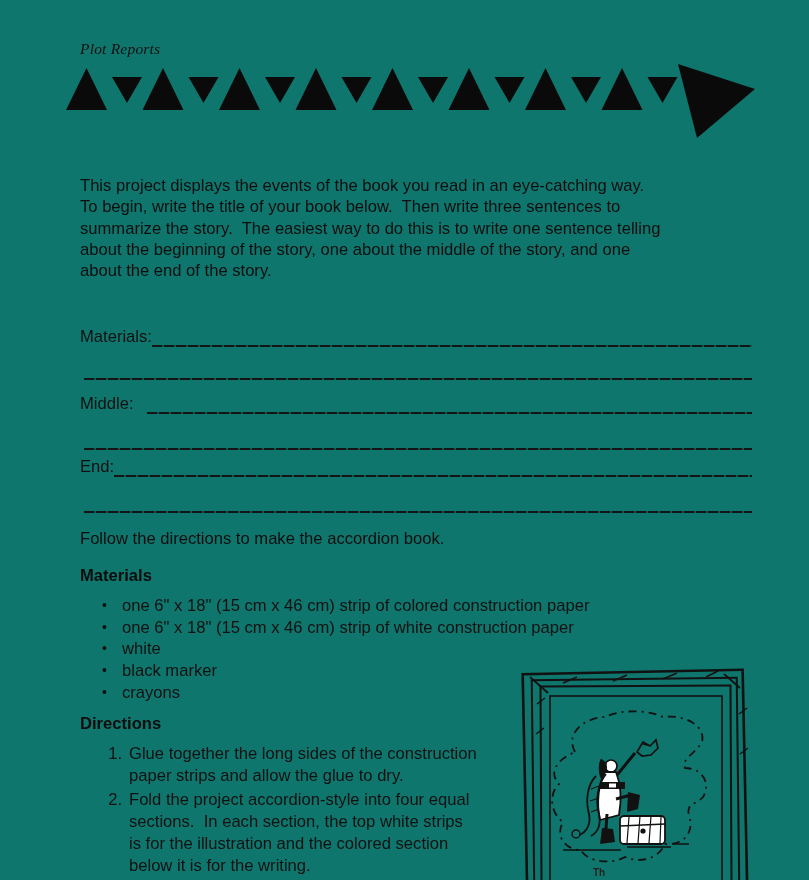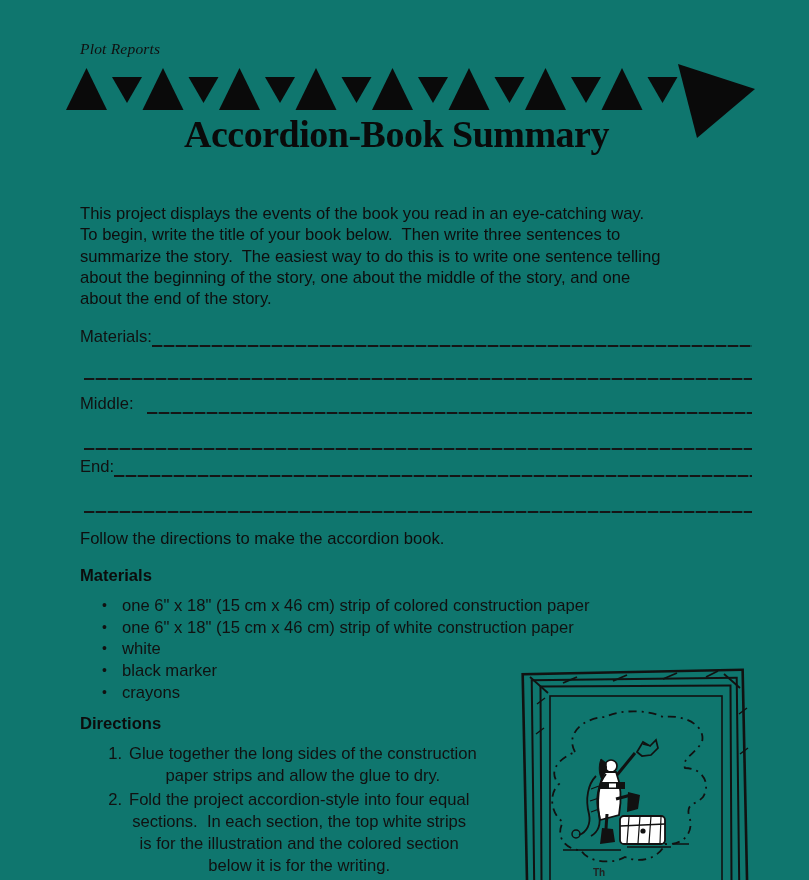--- a/index.html
+++ b/index.html
@@ -13,21 +13,21 @@
     left:80px;top:40px;font:italic 15.5px "Liberation Serif","DejaVu Serif",serif;
     color:#101010;letter-spacing:.2px;
   }
   #tri-border{left:60px;top:60px;width:700px;height:85px;}
   #page-title{
     left:0;top:112px;width:100%;text-align:center;padding-right:16px;box-sizing:border-box;
     font-family:"Liberation Serif","DejaVu Serif",serif;font-weight:bold;
     font-size:38px;letter-spacing:-.5px;color:#0a0a0a;
   }
   .body-text{font-size:16.6px;line-height:21.3px;color:#0e0e0e;}
-  #intro{left:80px;top:175px;width:678px;white-space:pre-wrap;margin-top:28px;}
+  #intro{left:80px;top:175px;width:678px;white-space:pre-wrap;}
   .field-row{left:80px;width:672px;height:20px;display:flex;}
   .field-label{font-size:16.6px;line-height:20px;white-space:pre;}
   .field-line{
     flex:1;align-self:flex-end;height:2px;
     background:repeating-linear-gradient(90deg,#151515 0px,#151515 10.5px,rgba(0,0,0,.28) 10.5px,rgba(0,0,0,.28) 12px);
   }
   .cont-line{
     left:84px;width:668px;height:2px;
     background:repeating-linear-gradient(90deg,#151515 0px,#151515 10.5px,rgba(0,0,0,.28) 10.5px,rgba(0,0,0,.28) 12px);
   }
@@ -40,21 +40,21 @@
   #follow-text{left:80px;top:528px;width:600px;}
   .section-heading{font-size:16.6px;font-weight:bold;color:#0c0c0c;}
   #materials-heading{left:80px;top:566px;}
   #materials-list{left:80px;top:595px;width:560px;}
   .bullet-item{display:flex;line-height:21.7px;font-size:16.6px;}
   .bullet-glyph{width:20px;padding-left:22px;flex:none;font-size:14px;line-height:21.7px;}
   #directions-heading{left:80px;top:714px;}
   #directions-list{left:80px;top:743px;width:440px;}
   .dir-item{display:flex;font-size:16.6px;line-height:21.7px;}
   .dir-num{width:24px;padding-left:18px;flex:none;text-align:right;margin-right:7px;}
-  .dir-text{white-space:pre-wrap;text-align:center;}
+  .dir-text{white-space:pre-wrap;}
   #dir-item-2{margin-top:3px;}
   #book-illustration{left:503px;top:664px;width:252px;height:216px;}
 </style>
 </head>
 <body>
 
 <div id="page">
 
   <div id="plot-reports" class="abs">Plot Reports</div>
 
@@ -73,21 +73,20 @@
       <polygon points="388.5,50 409,8 429.5,50"></polygon>
         <polygon points="434.5,17 464.5,17 449.5,43"></polygon>
       <polygon points="465,50 485.5,8 506,50"></polygon>
         <polygon points="511,17 541,17 526,43"></polygon>
       <polygon points="541.5,50 562,8 582.5,50"></polygon>
         <polygon points="587.5,17 617.5,17 602.5,43"></polygon>
       <polygon points="618,4 695,29 637,78"></polygon>
     </g>
   </svg>
 
-  <div id="page-title" class="abs">Accordion-Book Summary</div>
 
   <div id="intro" class="abs body-text">This project displays the events of the book you read in an eye-catching way.
 To begin, write the title of your book below.  Then write three sentences to
 summarize the story.  The easiest way to do this is to write one sentence telling
 about the beginning of the story, one about the middle of the story, and one
 about the end of the story.</div>
 
   <div id="row-beginning" class="abs field-row">
     <span class="field-label">Materials:</span>
     <span class="field-line"></span>

